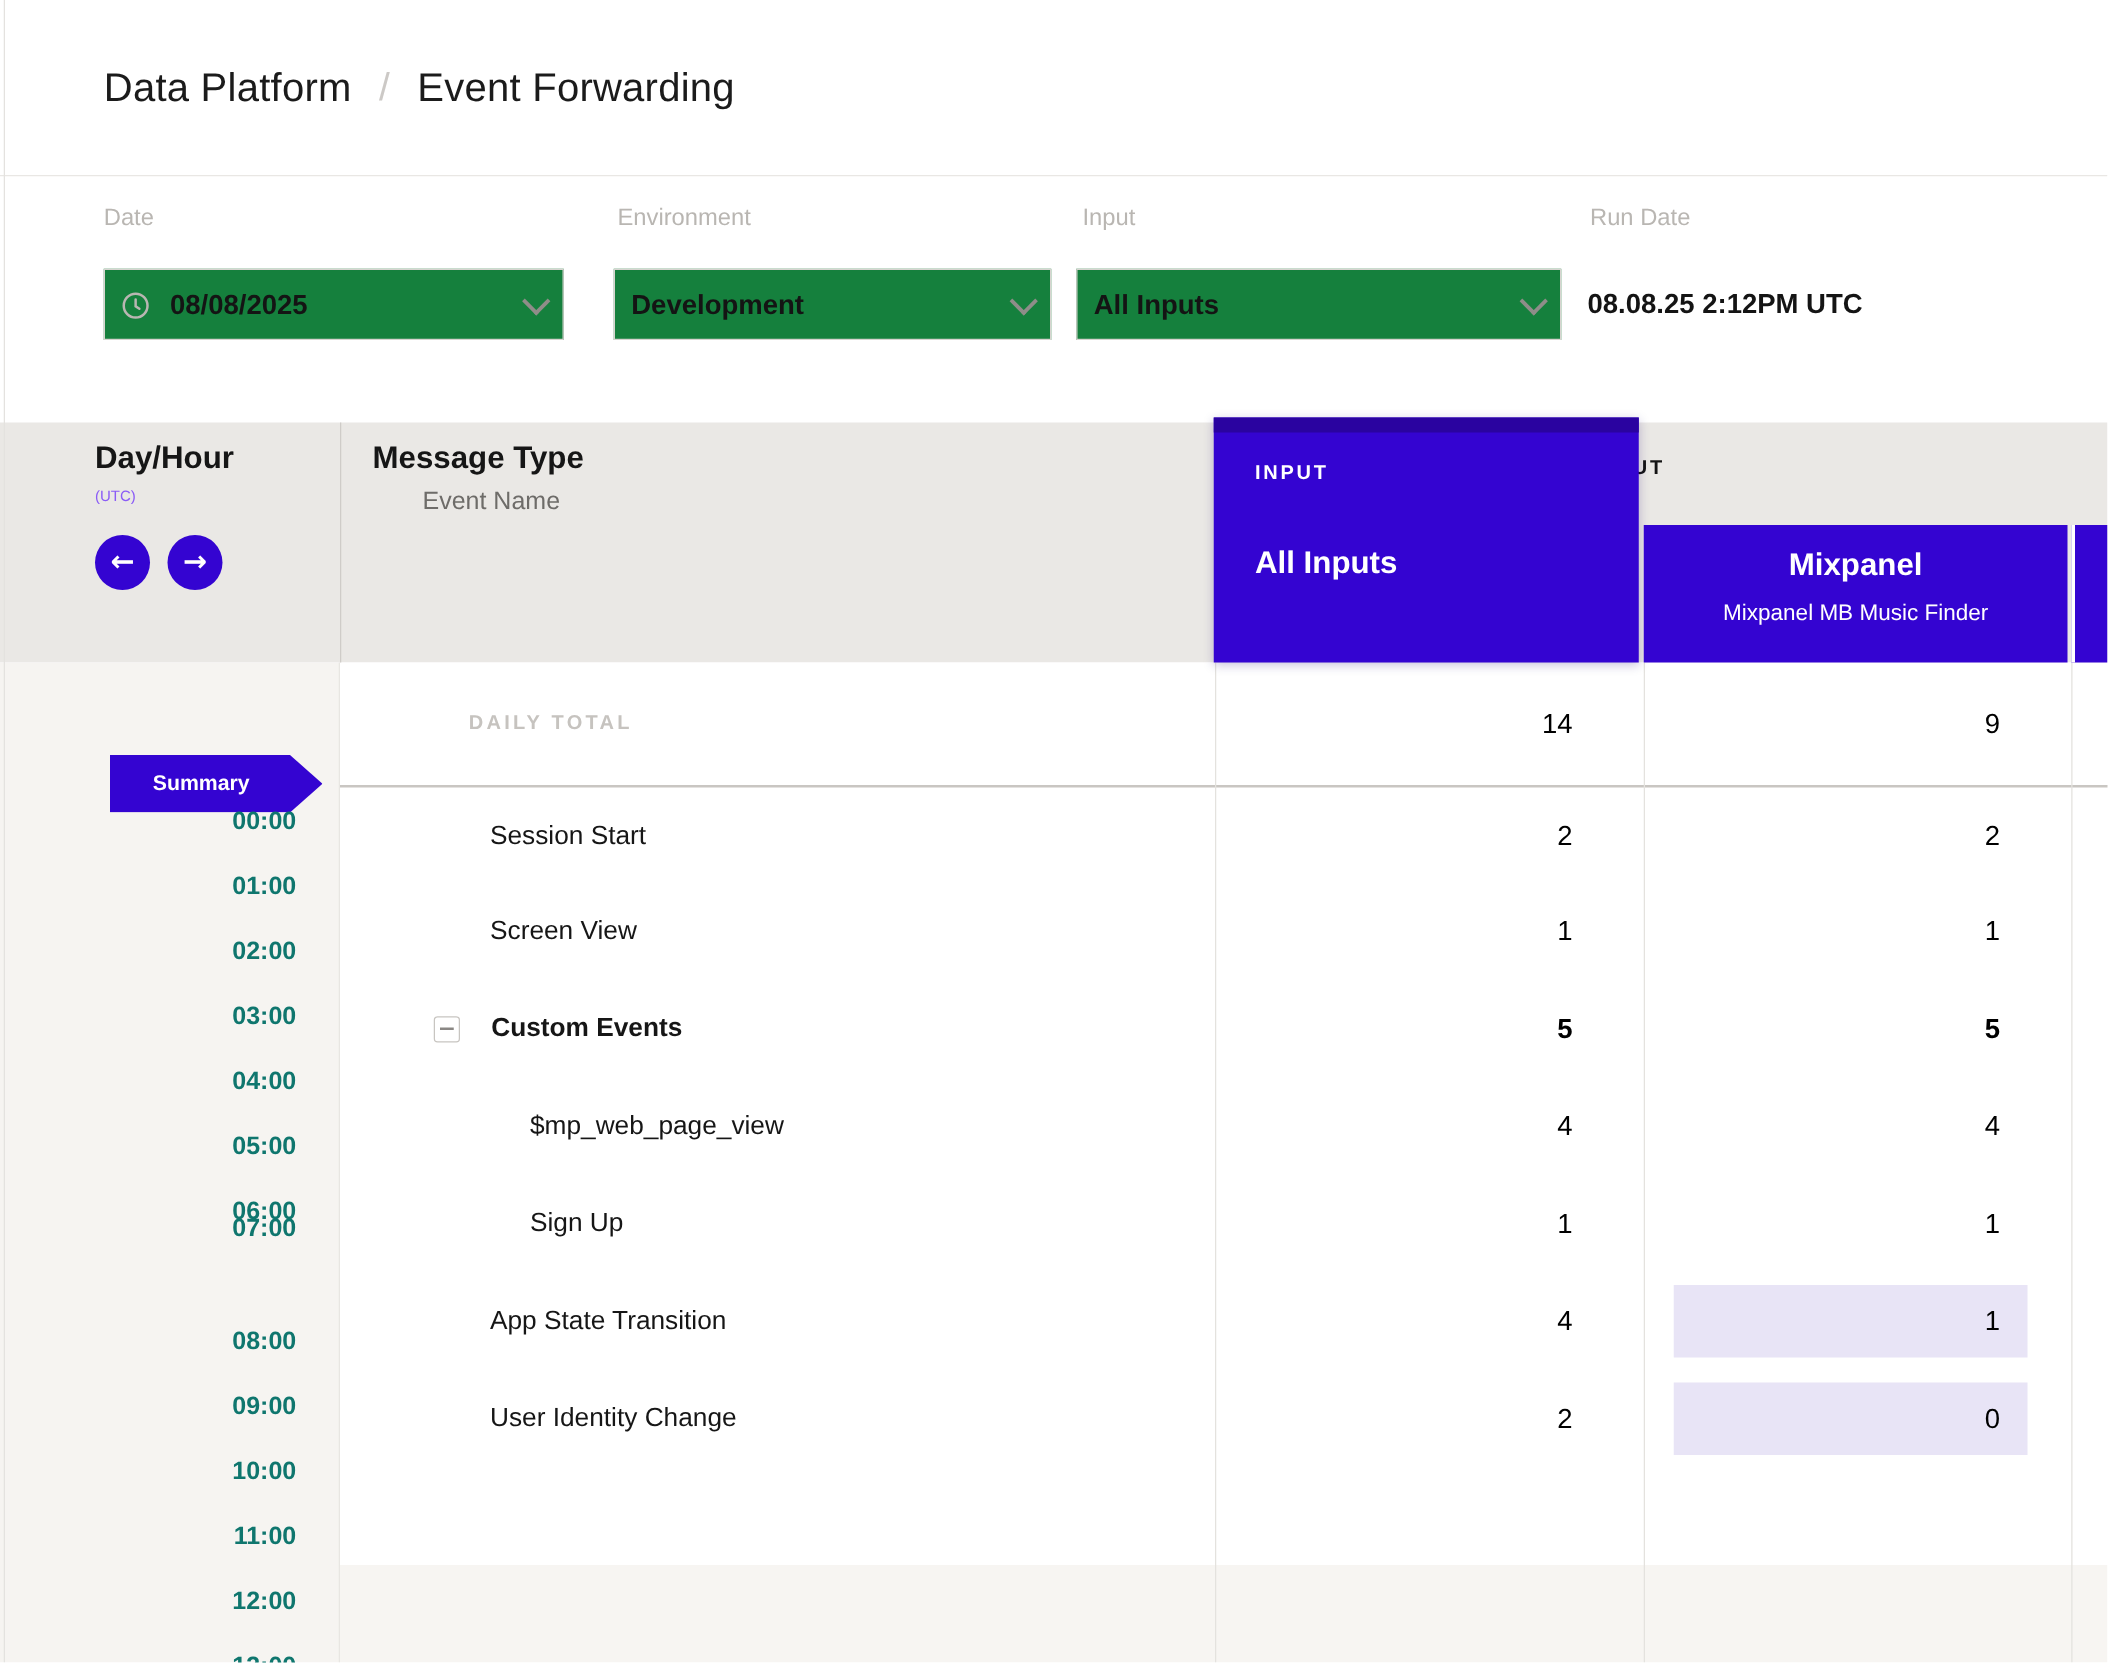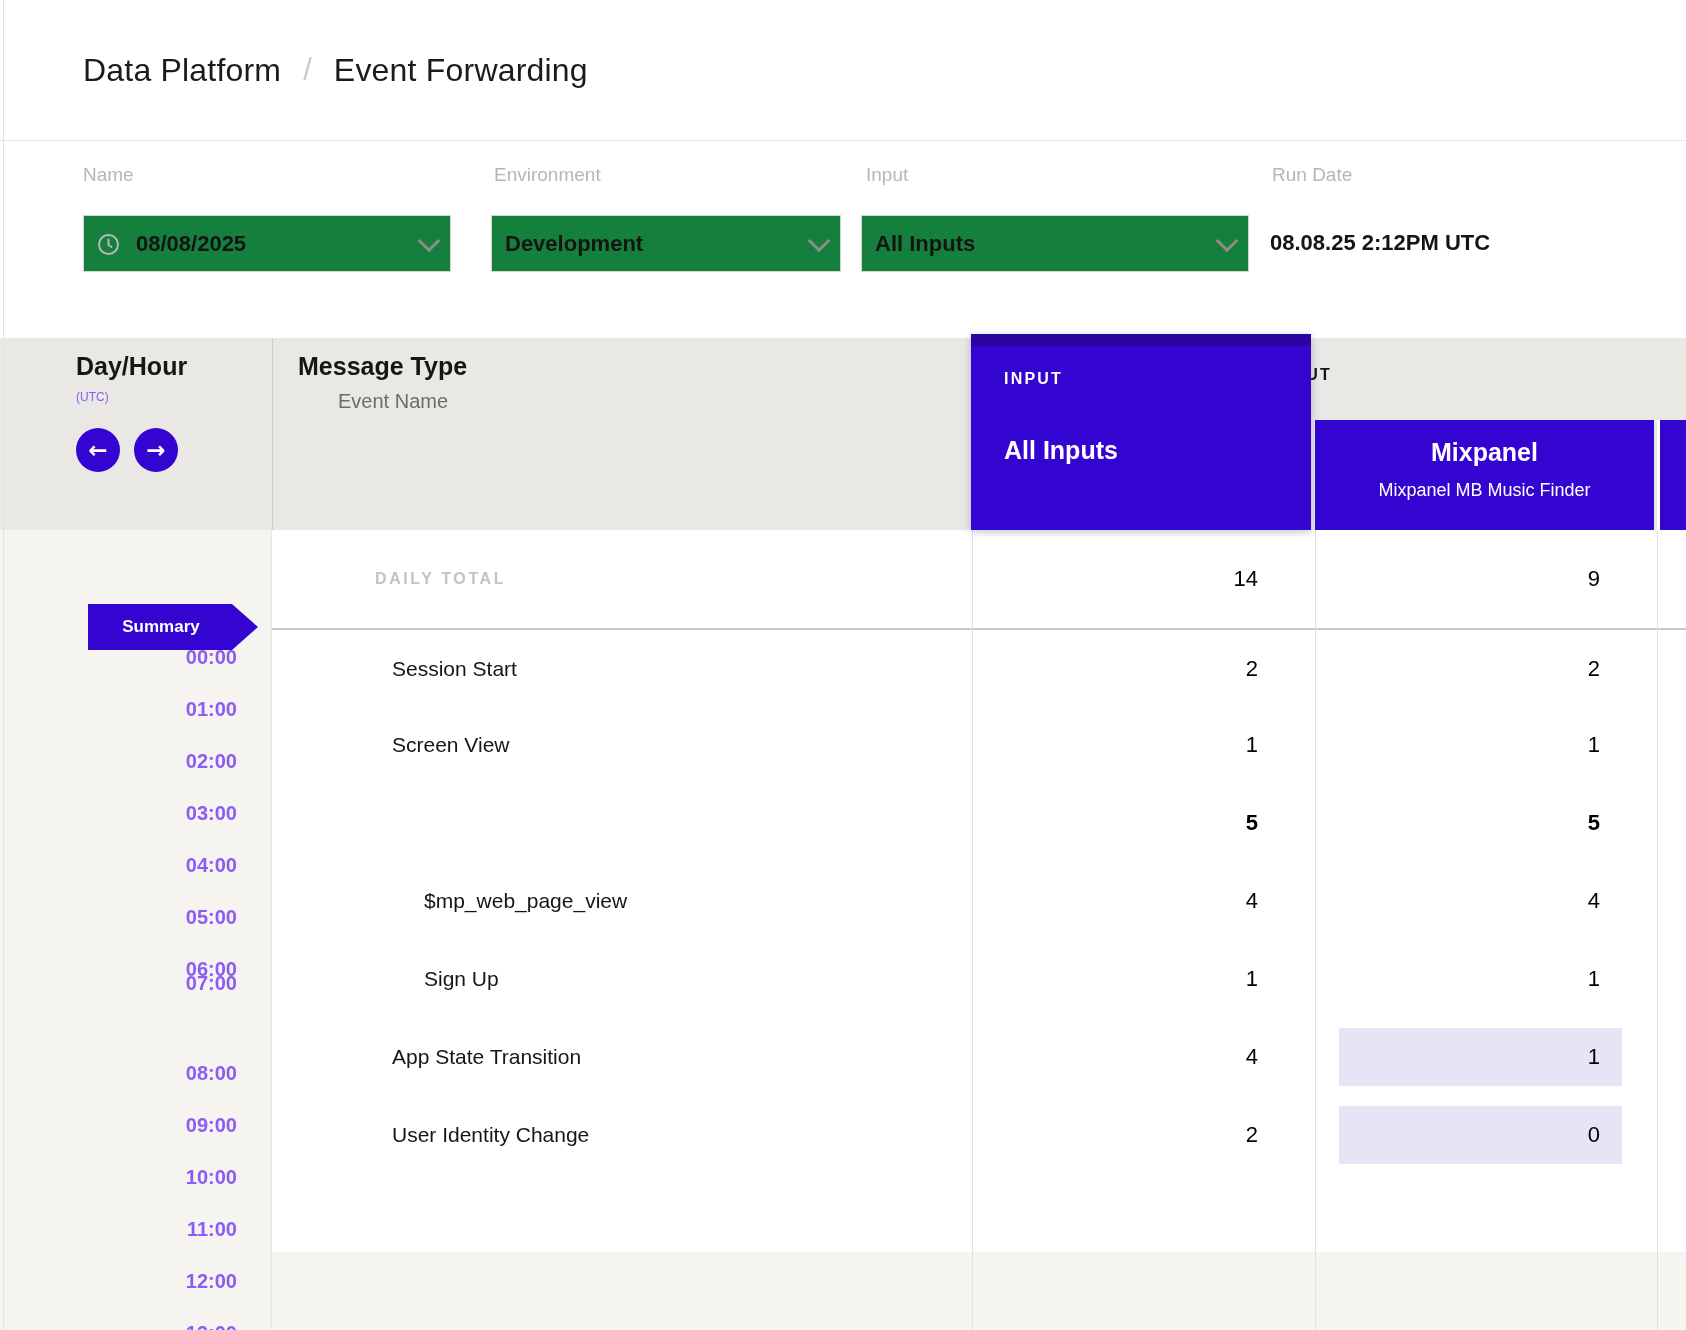--- a/index.html
+++ b/index.html
@@ -54,21 +54,21 @@
   .mixpanel-box .name{position:absolute;left:0;width:100%;top:18px;font-size:25px;font-weight:700;}
   .mixpanel-box .sub{position:absolute;left:0;width:100%;top:60px;font-size:18px;font-weight:400;}
   .partial-output-box{left:1657px;top:420px;width:29px;height:110px;background:#3404d1;border-left:3px solid #ffffff;box-sizing:border-box;z-index:3;}
 
   
   .sidebar{left:0;top:530px;width:272px;height:800px;background:#f6f4f1;border-right:1px solid #e8e6e2;box-sizing:border-box;}
   .summary-flag{left:88px;top:604px;width:170px;height:46px;background:#3404d1;color:#fff;
     display:flex;align-items:center;justify-content:center;padding-right:24px;box-sizing:border-box;
     font-size:17px;font-weight:700;cursor:pointer;
     clip-path:polygon(0 0,calc(100% - 26px) 0,100% 50%,calc(100% - 26px) 100%,0 100%);}
-  .hour{left:0;width:237px;height:28px;text-align:right;font-size:20px;font-weight:700;color:#8b5cf6;cursor:pointer;}
+  .hour{left:0;width:237px;height:28px;text-align:right;font-size:20px;font-weight:700;color:#0f766e;cursor:pointer;}
 
   
   .footer-band{left:272px;top:1252px;width:1414px;height:78px;background:#f7f5f2;}
   .grid-line{top:530px;width:1px;height:800px;background:#e4e2de;z-index:1;}
 
   .vrow{left:272px;width:1572px;}
   .cell-name{position:absolute;top:0;height:100%;display:flex;align-items:center;font-size:21px;color:#161616;}
   .cell-in,.cell-out{position:absolute;top:0;height:100%;display:flex;align-items:center;justify-content:flex-end;
     box-sizing:border-box;font-size:22px;color:#000000;}
   .cell-in{left:700px;width:343px;padding-right:57px;}
@@ -96,21 +96,21 @@
 <body>
 
 <div class="abs left-hairline"></div>
 
 <header class="abs breadcrumb-bar">
   <span class="crumb">Data Platform</span>
   <span class="crumb-sep">/</span>
   <span class="crumb">Event Forwarding</span>
 </header>
 
-<div class="abs filter-label" style="left:83px">Name</div>
+<div class="abs filter-label" style="left:83px">Date</div>
 <div class="abs filter-label" style="left:494px">Environment</div>
 <div class="abs filter-label" style="left:866px">Input</div>
 <div class="abs filter-label" style="left:1272px">Run Date</div>
 
 <div class="abs filter-control" style="left:83px;width:368px">
   <svg class="clock" width="23" height="23" viewBox="0 0 23 23">
     <circle cx="11.5" cy="11.5" r="9.5" fill="none" stroke="#b9b6b2" stroke-width="2"></circle>
     <path d="M11.5 6.5 V12 L14.5 14" fill="none" stroke="#b9b6b2" stroke-width="2" stroke-linecap="round"></path>
   </svg>
   <span class="val">08/08/2025</span>
@@ -197,20 +197,26 @@
   <div class="cell-out">2</div>
 </div>
 
 <div class="abs vrow event-row row-1">
   <div class="cell-name">Screen View</div>
   <div class="cell-in">1</div>
   <div class="cell-out">1</div>
 </div>
 
 <div class="abs vrow event-row row-2 parent">
+  <div class="cell-name">
+    <span class="collapse-box">
+        <span class="minus"></span>
+      </span>
+    <span>Custom Events</span>
+  </div>
   <div class="cell-in">5</div>
   <div class="cell-out">5</div>
 </div>
 
 <div class="abs vrow event-row row-3 child">
   <div class="cell-name">$mp_web_page_view</div>
   <div class="cell-in">4</div>
   <div class="cell-out">4</div>
 </div>
 

